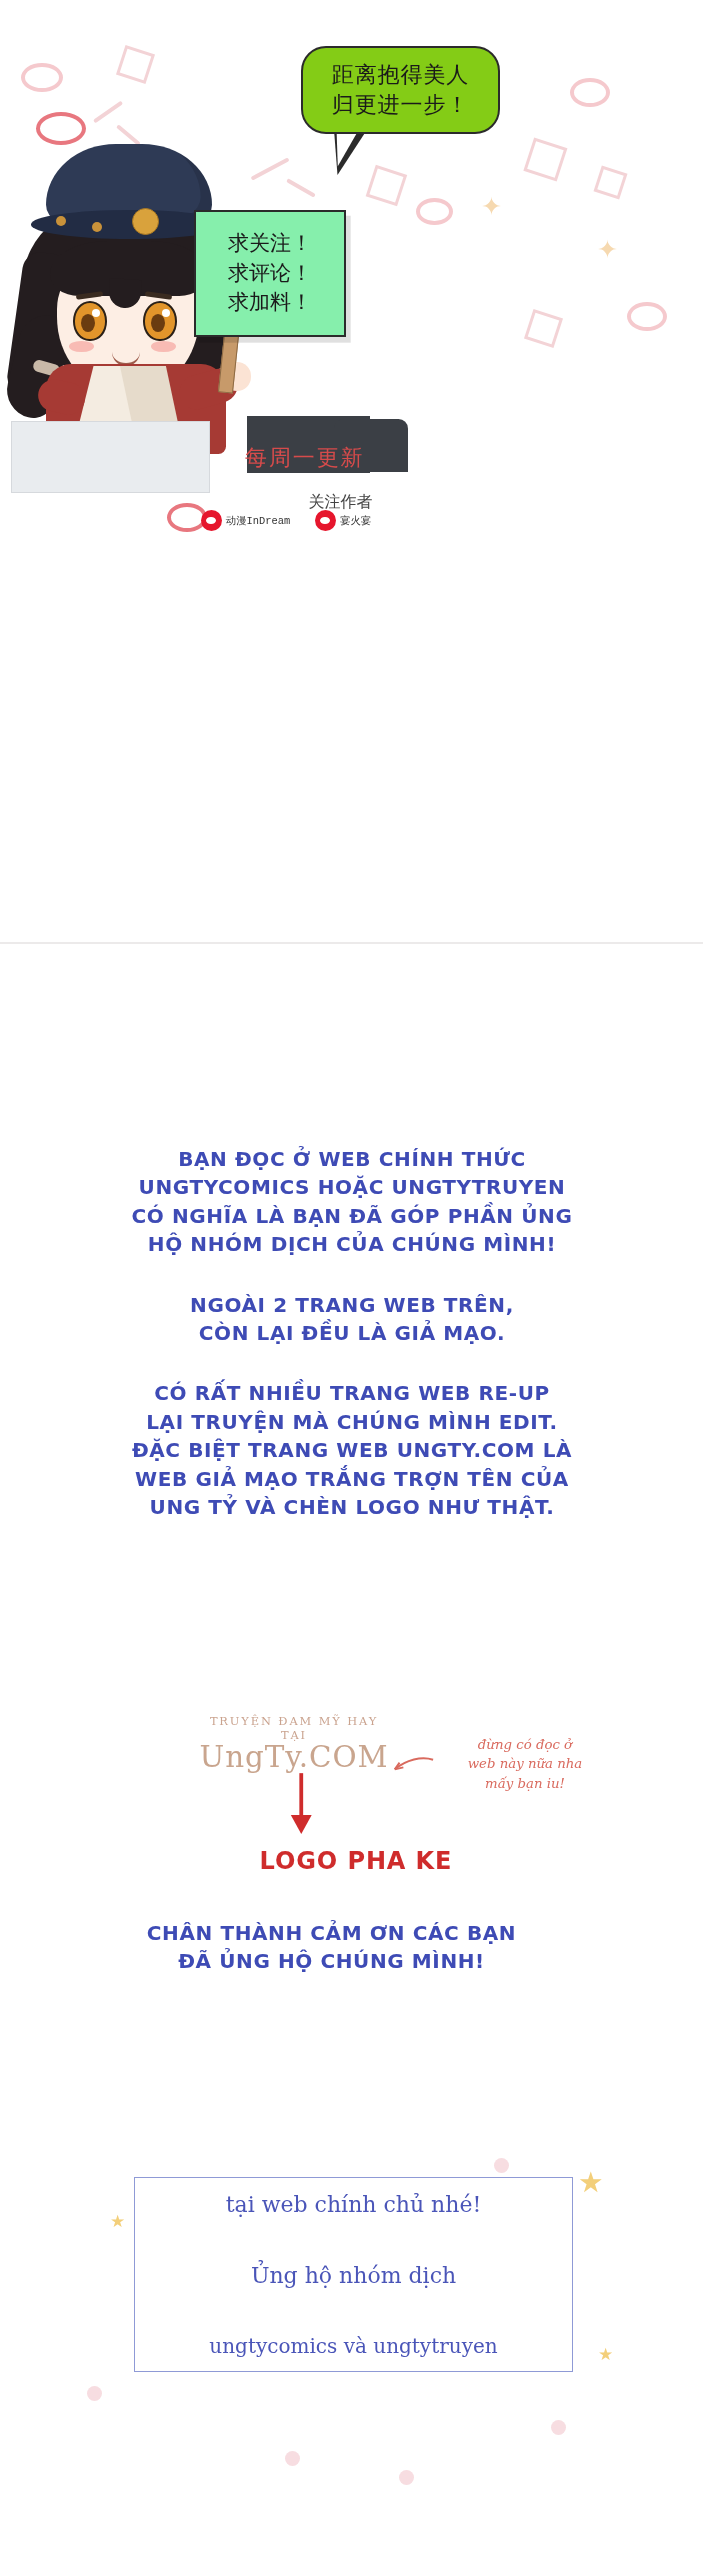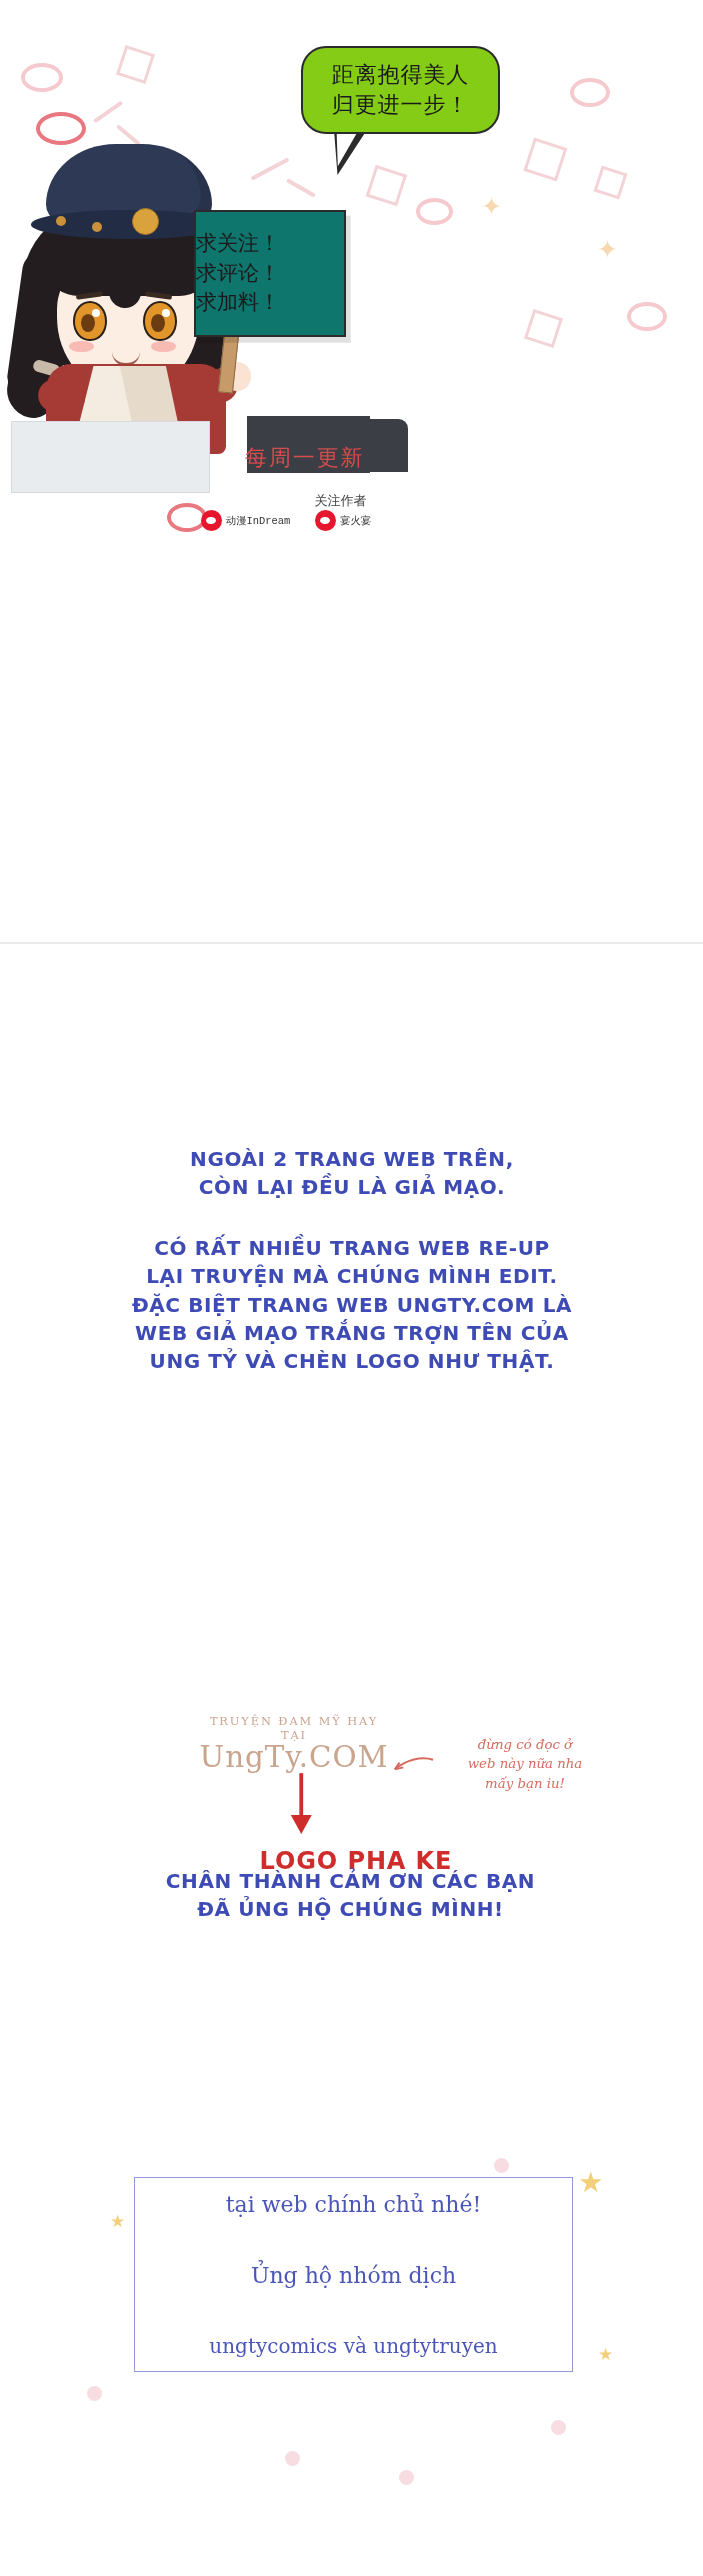--- a/index.html
+++ b/index.html
@@ -347,26 +347,26 @@
     transform: rotate(12deg);
   }
 
   
   .sign {
     position: absolute;
     left: 194px;
     top: 210px;
     width: 152px;
     height: 127px;
-    background: #0f766e;
+    background: #86efac;
     border: 2.8px solid #2b2b2b;
     box-sizing: border-box;
     display: flex;
     align-items: center;
-    justify-content: flex-start;
+    justify-content: center;
     box-shadow: 4.7px 5.7px 0 rgba(0,0,0,0.12);
   }
   .sign .txt {
     font-family: "DejaVu Sans", sans-serif;
     font-size: 21px;
     line-height: 1.42;
     color: #1a1a1a;
     text-align: center;
     white-space: pre-line;
   }
@@ -412,21 +412,21 @@
     color: #d64b4b;
     letter-spacing: 1.9px;
   }
   .follow-author {
     position: absolute;
     left: 236px;
     top: 492px;
     width: 209px;
     text-align: center;
     font-family: "DejaVu Sans", sans-serif;
-    font-size: 13px;
+    font-size: 16px;
     color: #444;
   }
   .weibo-row {
     position: absolute;
     left: 201px;
     top: 510px;
     width: 180px;
     display: flex;
     align-items: center;
     gap: 25px;
@@ -555,24 +555,23 @@
     font-family: "DejaVu Sans", sans-serif;
     font-size: 24px;
     font-weight: bold;
     color: #cf2c2c;
     letter-spacing: 0.9px;
   }
 
   .thanks-block {
     position: absolute;
     left: 0;
-    top: 1867px;
+    top: 1919px;
     width: 663px;
     text-align: center;
-    padding-left: 19px;
   }
 
   
   .footer-card {
     position: absolute;
     left: 134px;
     top: 2177px;
     width: 439px;
     height: 195px;
     border: 1.9px solid #8f9ad6;
@@ -704,20 +703,24 @@
     <div class="weibo-item">
       <div class="weibo-logo"></div>
       <div class="weibo-name">宴火宴</div>
     </div>
   </div>
 </div>
 
 <div class="panel-divider"></div>
 
 <div class="msg-block">
+  <p class="msg-p gap-lg">BẠN ĐỌC Ở WEB CHÍNH THỨC
+UNGTYCOMICS HOẶC UNGTYTRUYEN
+CÓ NGHĨA LÀ BẠN ĐÃ GÓP PHẦN ỦNG
+HỘ NHÓM DỊCH CỦA CHÚNG MÌNH!</p>
   <p class="msg-p gap-lg">NGOÀI 2 TRANG WEB TRÊN,
 CÒN LẠI ĐỀU LÀ GIẢ MẠO.</p>
   <p class="msg-p">CÓ RẤT NHIỀU TRANG WEB RE-UP
 LẠI TRUYỆN MÀ CHÚNG MÌNH EDIT.
 ĐẶC BIỆT TRANG WEB UNGTY.COM LÀ
 WEB GIẢ MẠO TRẮNG TRỢN TÊN CỦA
 UNG TỶ VÀ CHÈN LOGO NHƯ THẬT.</p>
 </div>
 
 <div class="fake-logo-wrap">

